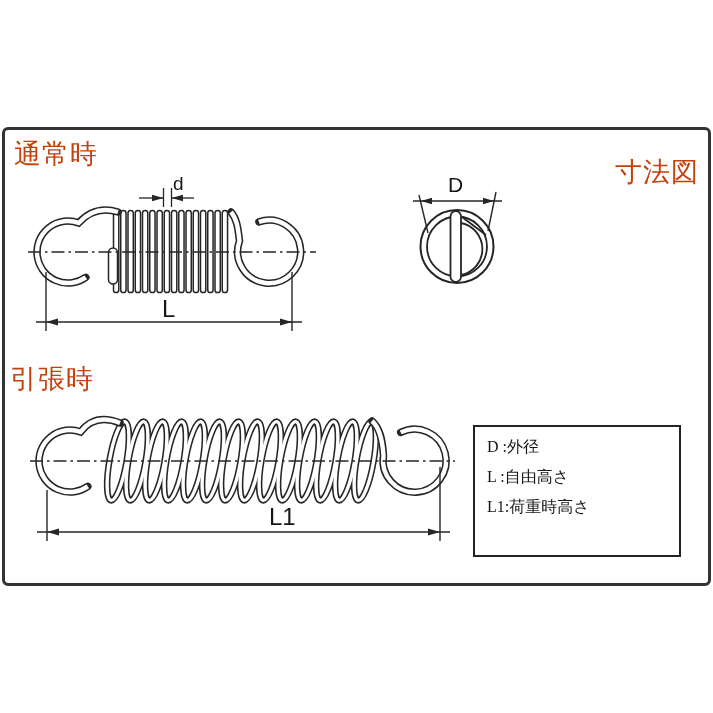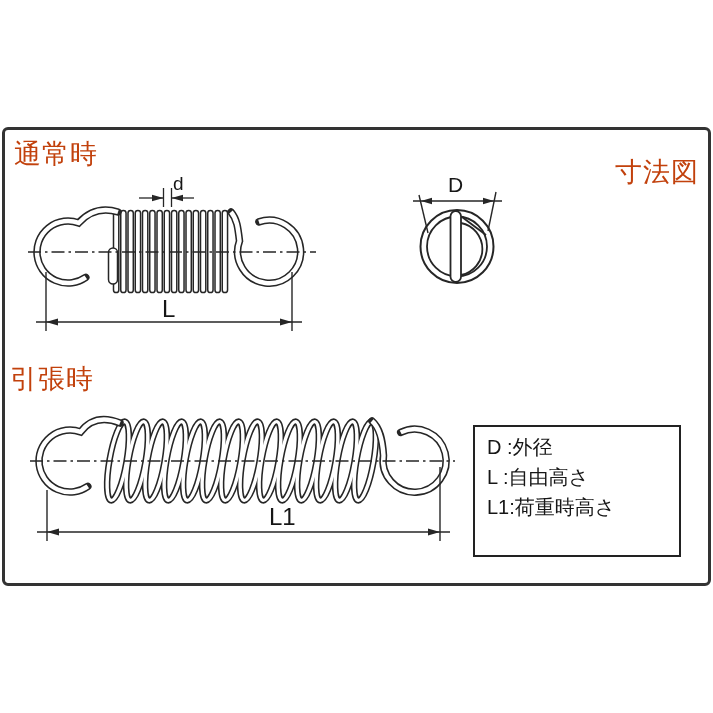--- a/index.html
+++ b/index.html
@@ -13,21 +13,21 @@
   .h-title{right:14px;top:154px;}
   .h-stretch{left:10px;top:361px;}
   .dimlabel{position:absolute;color:#161616;}
   .lab-d{left:173px;top:173px;font-size:19px;}
   .lab-L{left:162px;top:295px;font-size:24px;}
   .lab-D{left:448px;top:173px;font-size:21px;}
   .lab-L1{left:225px;top:503px;font-size:24px;margin-left:44px;}
   .legend{position:absolute;left:473px;top:425px;width:208px;height:132px;
           box-sizing:border-box;border:2px solid #222;background:#fff;
           padding:5px 0 0 12px;}
-  .legend .row{font-size:20px;line-height:30px;white-space:pre;color:#161616;}
+  .legend .row{font-size:16px;line-height:30px;white-space:pre;color:#161616;font-family:Liberation Serif, serif;}
 </style>
 </head>
 <body>
 
 <div class="frame"></div>
 
 <svg class="svg-layer" width="713" height="713" viewBox="0 0 713 713" xmlns="http://www.w3.org/2000/svg">
   <defs>
     <path id="hookNL" d="M 118 212 Q 95 205 78.6 222.9 A 31 31 0 1 0 85.8 277.4" fill="none"></path>
     <path id="hookNR" d="M 231 212 C 237 219 238 228 239.5 241 A 31.5 31.5 0 1 0 258.9 221.9" fill="none"></path>

